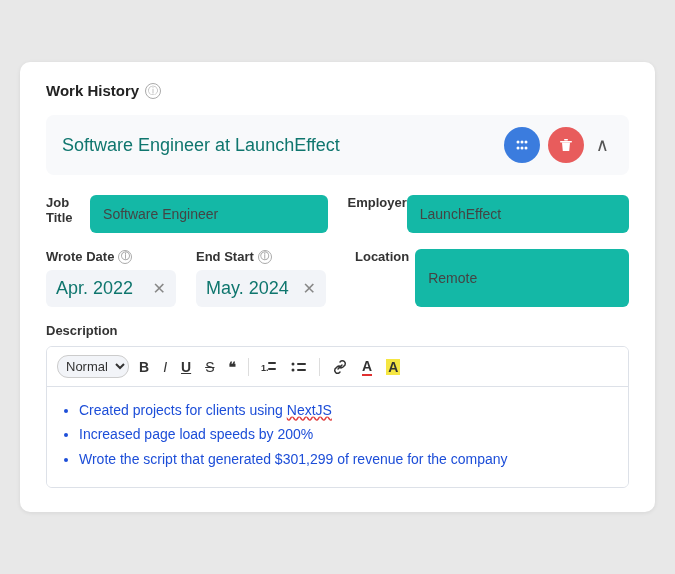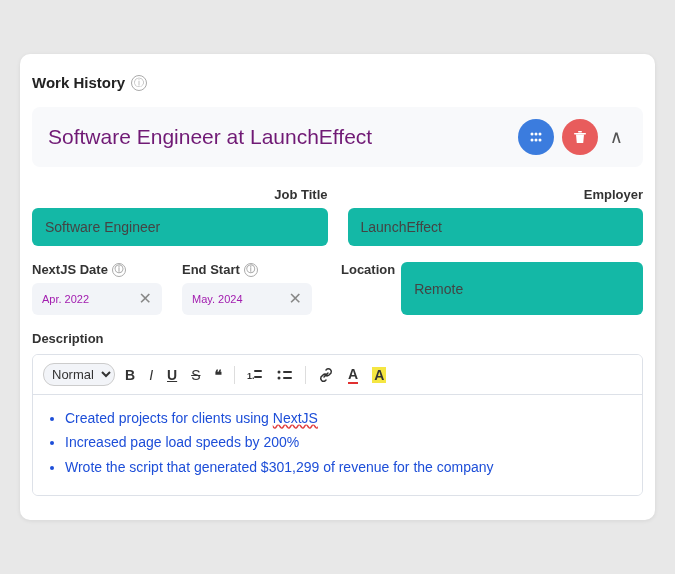--- a/index.html
+++ b/index.html
@@ -10,21 +10,21 @@
       justify-content: center;
       align-items: center;
       width: 675px;
       min-height: 574px;
       padding: 20px;
     }
     .card {
       background: #fff;
       border-radius: 10px;
       width: 635px;
-      padding: 20px 12px 24px;
+      padding: 20px 26px 24px;
       box-shadow: 0 1px 4px rgba(0,0,0,0.08);
     }
     .section-header {
       display: flex;
       align-items: center;
       gap: 6px;
       margin-bottom: 16px;
     }
     .section-title {
       font-size: 15px;
@@ -47,23 +47,23 @@
     .job-row {
       display: flex;
       align-items: center;
       justify-content: space-between;
       background: #f8f9fb;
       border-radius: 8px;
       padding: 12px 16px;
       margin-bottom: 20px;
     }
     .job-title-text {
-      font-size: 21px;
+      font-size: 18px;
       font-weight: 500;
-      color: #701a75;
+      color: #0f766e;
     }
     .job-actions {
       display: flex;
       align-items: center;
       gap: 8px;
     }
     .btn-dots {
       width: 36px;
       height: 36px;
       border-radius: 50%;
@@ -97,23 +97,21 @@
       padding: 0 4px;
     }
     .form-grid {
       display: grid;
       grid-template-columns: 1fr 1fr;
       gap: 16px 20px;
       margin-bottom: 16px;
     }
     .form-group {
       display: flex;
-      flex-direction: column;
-      gap: 6px;
-      align-items: flex-end;
+      flex-direction: row;
     }
     label {
       font-size: 13px;
       font-weight: 600;
       color: #333;
     }
     .input-field {
       background: #14b8a6;
       border: 1.5px solid transparent;
       border-radius: 6px;
@@ -139,22 +137,22 @@
     .date-input-wrap {
       display: flex;
       align-items: center;
       background: #f2f4f8;
       border-radius: 6px;
       padding: 8px 10px;
       gap: 8px;
       min-width: 130px;
     }
     .date-input-wrap span {
-      font-size: 11px;
-      color: #a21caf;
+      font-size: 18px;
+      color: #0f766e;
       flex: 1;
     }
     .clear-btn {
       background: none;
       border: none;
       cursor: pointer;
       color: #888;
       font-size: 16px;
       line-height: 1;
       padding: 0;
@@ -283,21 +281,21 @@
     </div>
     <div class="form-group">
       <label>Employer</label>
       <input class="input-field" type="text" value="LaunchEffect" style="">
     </div>
   </div>
 
   <div class="fields-row">
     <div class="date-group">
       <div class="date-label">
-        <span>NextJS Date</span>
+        <span>Wrote Date</span>
         <span class="info-icon" style="width:14px;height:14px;font-size:9px;">ⓘ</span>
       </div>
       <div class="date-input-wrap">
         <span>Apr. 2022</span>
         <button class="clear-btn">✕</button>
       </div>
     </div>
     <div class="date-group">
       <div class="date-label">
         <span>End Start</span>

